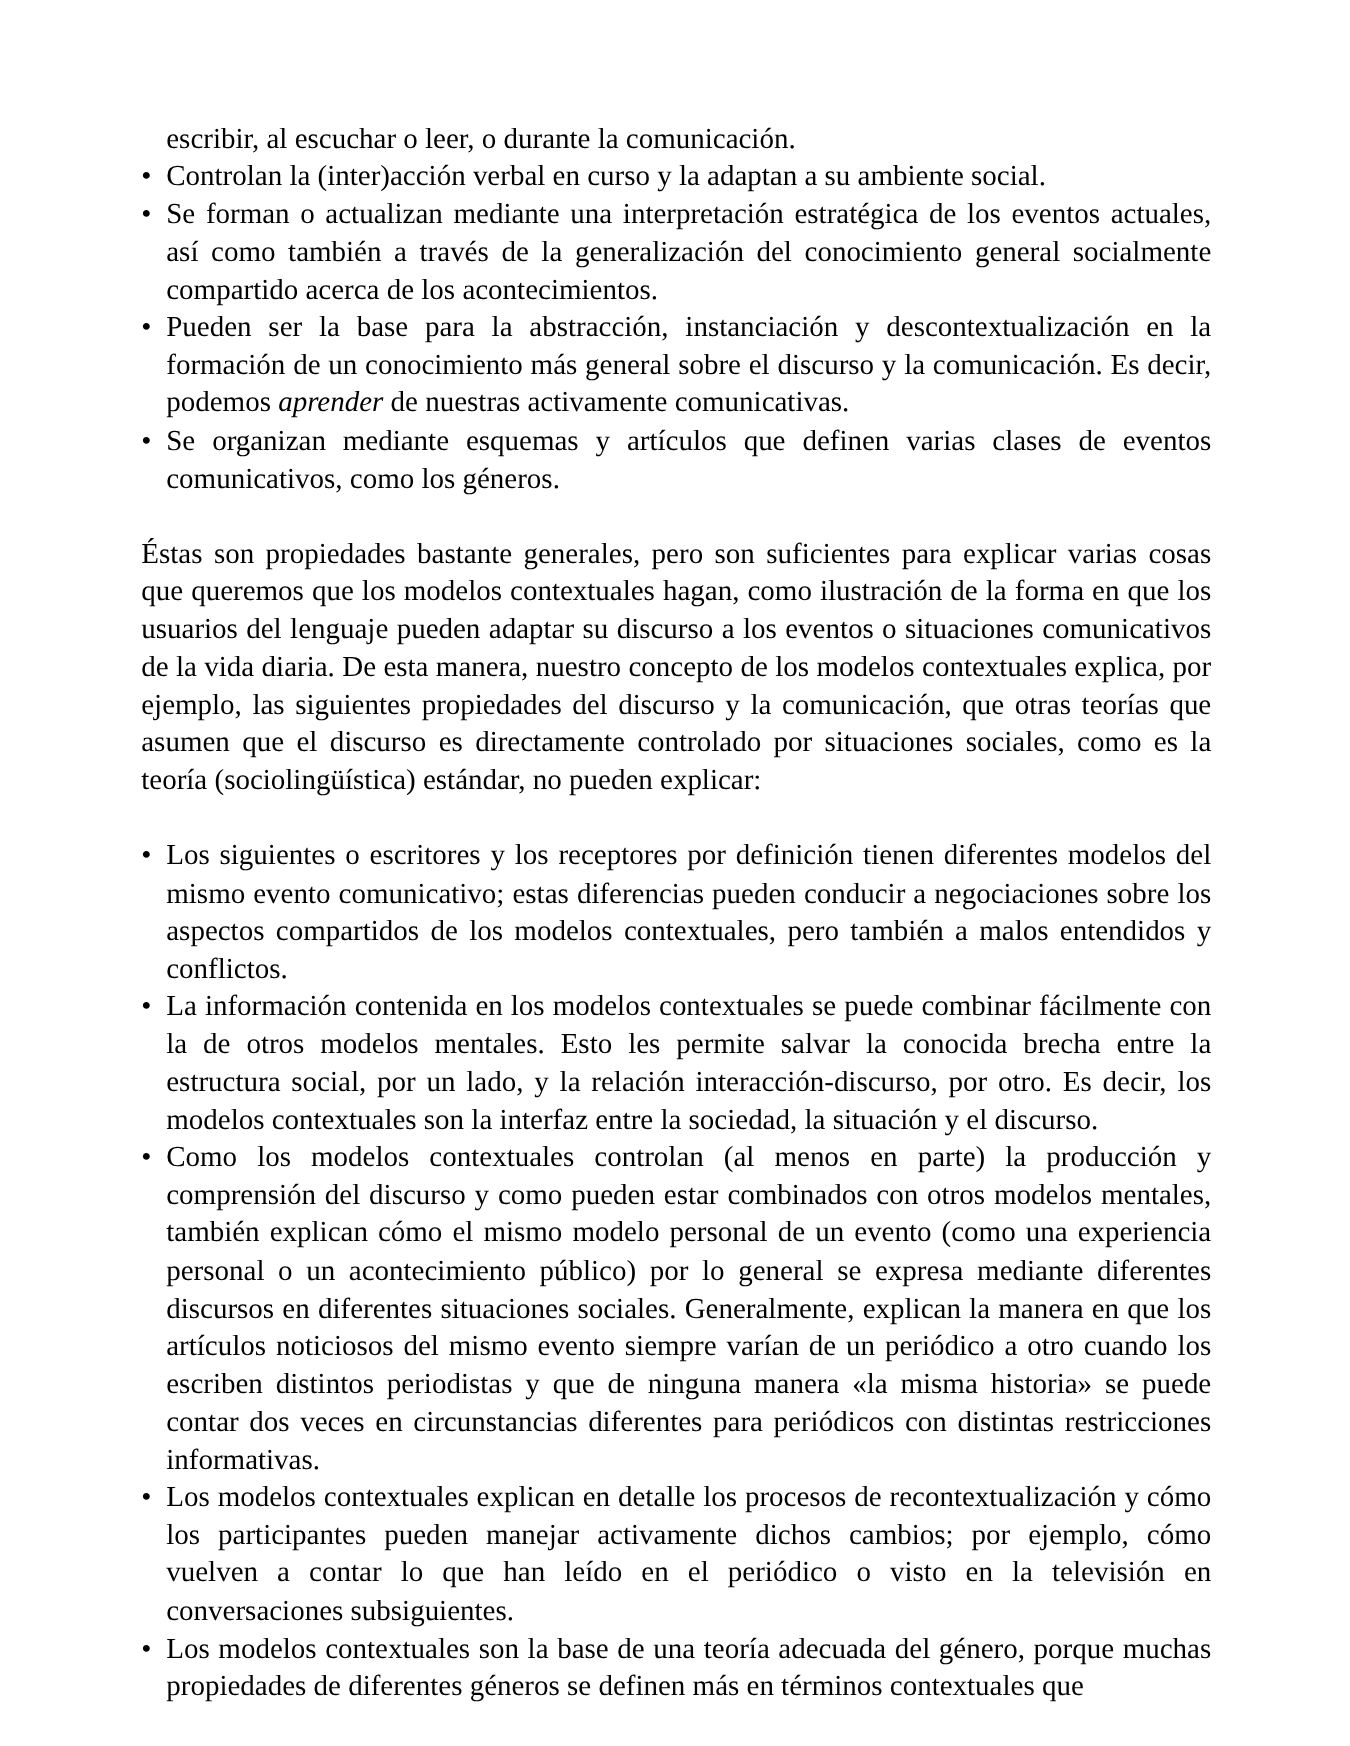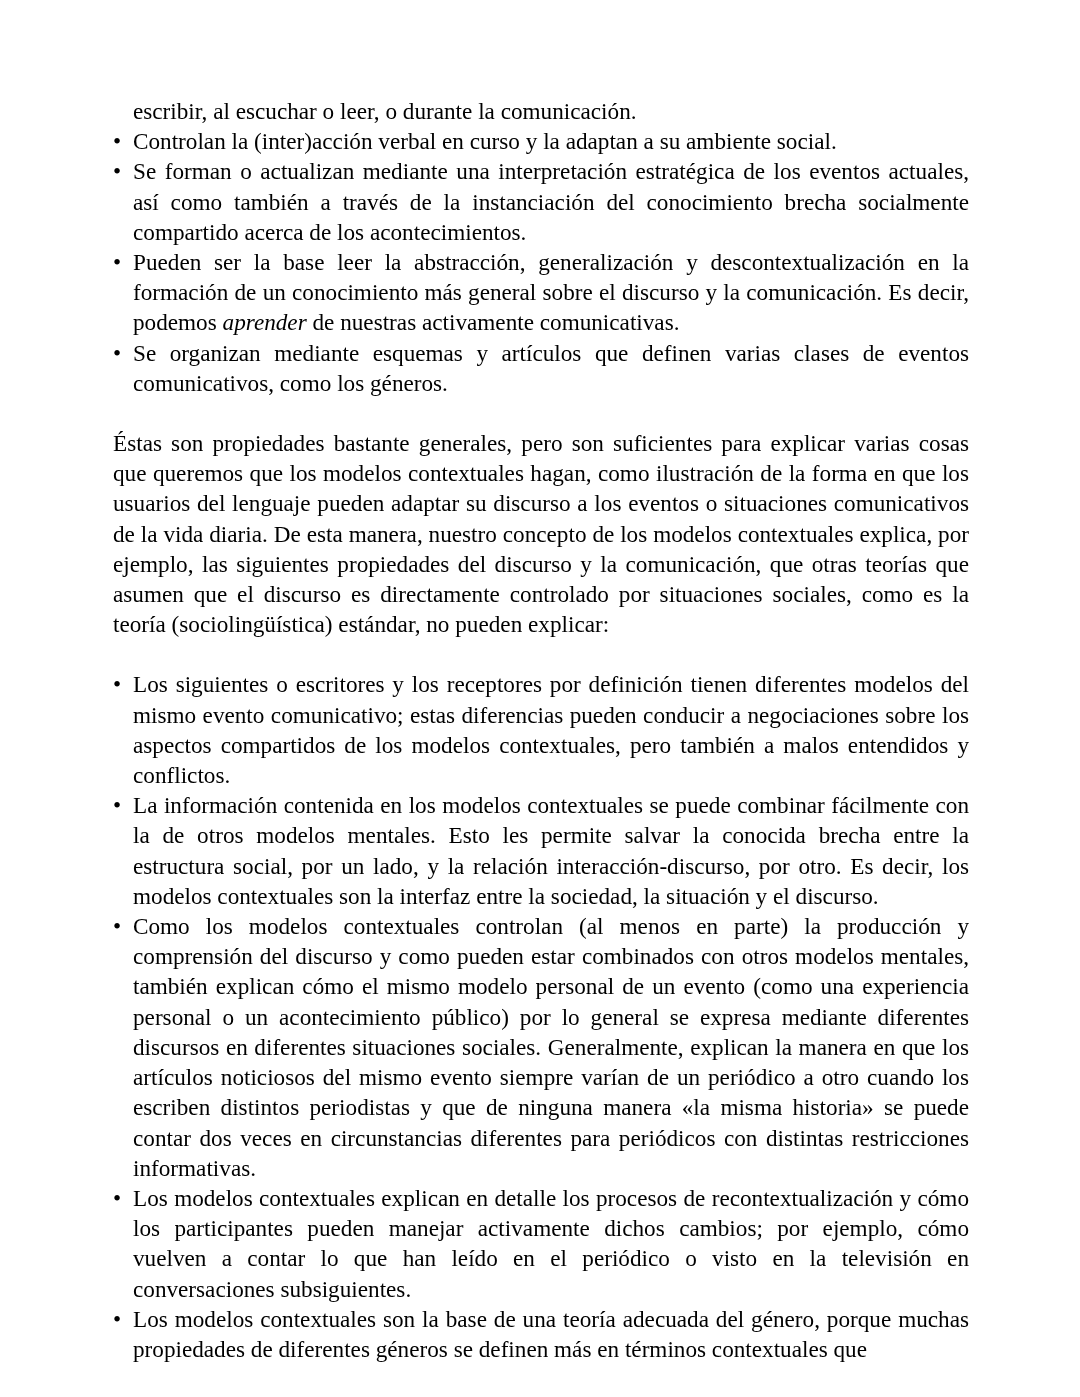--- a/index.html
+++ b/index.html
@@ -91,25 +91,25 @@
 
     <div class="cont-line">escribir, al escuchar o leer, o durante la comunicación.</div>
 
     <ul class="bullet-list">
       <li>
         <span class="bullet-marker">•</span>
         <span class="bullet-text">Controlan la (inter)acción verbal en curso y la adaptan a su ambiente social.</span>
       </li>
       <li>
         <span class="bullet-marker">•</span>
-        <span class="bullet-text">Se forman o actualizan mediante una interpretación estratégica de los eventos actuales, así como también a través de la instanciación del conocimiento brecha socialmente compartido acerca de los acontecimientos.</span>
+        <span class="bullet-text">Se forman o actualizan mediante una interpretación estratégica de los eventos actuales, así como también a través de la generalización del conocimiento general socialmente compartido acerca de los acontecimientos.</span>
       </li>
       <li>
         <span class="bullet-marker">•</span>
-        <span class="bullet-text"><span>Pueden ser la base leer la abstracción, generalización y descontextualización en la formación de un conocimiento más general sobre el discurso y la comunicación. Es decir, podemos </span><em class="italic-term">aprender</em><span> de nuestras activamente comunicativas.</span></span>
+        <span class="bullet-text"><span>Pueden ser la base para la abstracción, instanciación y descontextualización en la formación de un conocimiento más general sobre el discurso y la comunicación. Es decir, podemos </span><em class="italic-term">aprender</em><span> de nuestras activamente comunicativas.</span></span>
       </li>
       <li>
         <span class="bullet-marker">•</span>
         <span class="bullet-text">Se organizan mediante esquemas y artículos que definen varias clases de eventos comunicativos, como los géneros.</span>
       </li>
     </ul>
 
     <div class="gap-para"></div>
 
     <p class="para">Éstas son propiedades bastante generales, pero son suficientes para explicar varias cosas que queremos que los modelos contextuales hagan, como ilustración de la forma en que los usuarios del lenguaje pueden adaptar su discurso a los eventos o situaciones comunicativos de la vida diaria. De esta manera, nuestro concepto de los modelos contextuales explica, por ejemplo, las siguientes propiedades del discurso y la comunicación, que otras teorías que asumen que el discurso es directamente controlado por situaciones sociales, como es la teoría (sociolingüística) estándar, no pueden explicar:</p>

